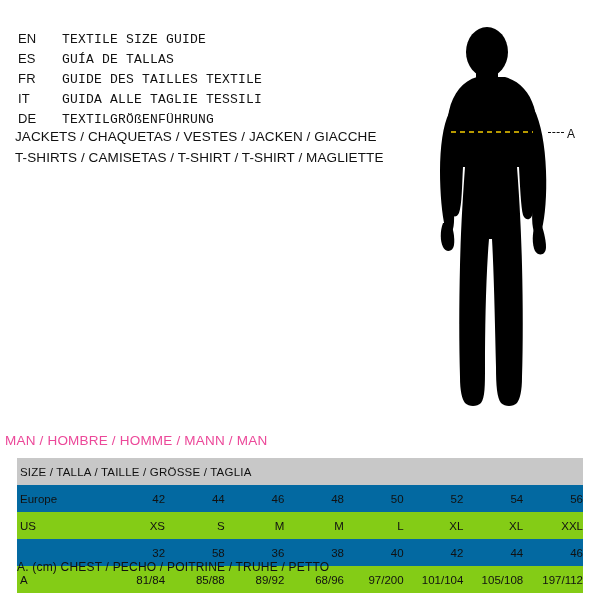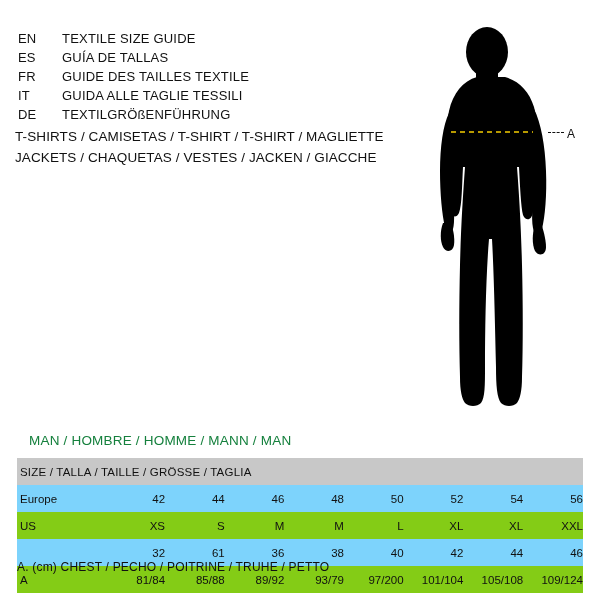--- a/index.html
+++ b/index.html
@@ -38,20 +38,21 @@
   }
   .lang-code {
     width: 44px;
     flex: 0 0 44px;
     font-size: 13px;
     color: #111;
   }
   .lang-text {
     font-size: 13px;
     color: #111;
+    font-family: Liberation Mono, monospace;
   }
 
   
   .category-block {
     position: absolute;
     left: 15px;
     top: 111px;
     width: 400px;
   }
   .category-line {
@@ -84,25 +85,25 @@
     position: absolute;
     left: 133px;
     top: 107px;
     width: 16px;
     border-top: 1.5px dashed #111;
   }
 
   
   .man-heading {
     position: absolute;
-    left: 29px;
+    left: 5px;
     top: 418px;
     font-size: 13.5px;
     letter-spacing: 0.2px;
-    color: #15803d;
+    color: #ec4899;
   }
 
   
   .size-table {
     position: absolute;
     left: 17px;
     top: 443px;
     width: 566px;
     border-collapse: collapse;
     font-size: 11.5px;
@@ -112,21 +113,21 @@
     padding: 0;
     height: 27px;
     vertical-align: middle;
   }
   .size-table tr.row-header td {
     background: #c8c8c8;
     font-size: 11.5px;
     letter-spacing: 0.2px;
   }
   .size-table tr.row-shade td {
-    background: #7dd3fc;
+    background: #0369a1;
   }
   .size-table tr.row-plain td {
     background: #84cc16;
   }
   .cell-label {
     width: 86px;
     padding-left: 3px !important;
     text-align: left;
   }
   .cell-val {
@@ -166,22 +167,22 @@
       <span class="lang-code">IT</span>
       <span class="lang-text">GUIDA ALLE TAGLIE TESSILI</span>
     </div>
     <div class="lang-row">
       <span class="lang-code">DE</span>
       <span class="lang-text">TEXTILGRÖßENFÜHRUNG</span>
     </div>
   </div>
 
   <div class="category-block">
+    <div class="category-line">JACKETS / CHAQUETAS / VESTES / JACKEN / GIACCHE</div>
     <div class="category-line">T-SHIRTS / CAMISETAS / T-SHIRT / T-SHIRT / MAGLIETTE</div>
-    <div class="category-line">JACKETS / CHAQUETAS / VESTES / JACKEN / GIACCHE</div>
   </div>
 
   <div class="figure-wrap">
     <svg width="180" height="400" viewBox="0 0 180 400">
 
       <ellipse cx="72" cy="27" rx="21" ry="25" fill="#000000"></ellipse>
 
       <rect x="61" y="46" width="22" height="14" fill="#000000"></rect>
 
       <path fill="#000000" d="
@@ -269,38 +270,38 @@
         <td class="cell-val">M</td>
         <td class="cell-val">L</td>
         <td class="cell-val">XL</td>
         <td class="cell-val">XL</td>
         <td class="cell-val">XXL</td>
       </tr>
 
       <tr class="row-shade">
         <td class="cell-label"></td>
         <td class="cell-val">32</td>
-        <td class="cell-val">61</td>
+        <td class="cell-val">58</td>
         <td class="cell-val">36</td>
         <td class="cell-val">38</td>
         <td class="cell-val">40</td>
         <td class="cell-val">42</td>
         <td class="cell-val">44</td>
         <td class="cell-val">46</td>
       </tr>
 
       <tr class="row-plain">
         <td class="cell-label">A</td>
         <td class="cell-val">81/84</td>
         <td class="cell-val">85/88</td>
         <td class="cell-val">89/92</td>
-        <td class="cell-val">93/79</td>
+        <td class="cell-val">68/96</td>
         <td class="cell-val">97/200</td>
         <td class="cell-val">101/104</td>
         <td class="cell-val">105/108</td>
-        <td class="cell-val">109/124</td>
+        <td class="cell-val">197/112</td>
       </tr>
     </tbody>
   </table>
 
   <div class="footnote">A. (cm) CHEST / PECHO / POITRINE / TRUHE / PETTO</div>
 
 </div>
 
 </body></html>

